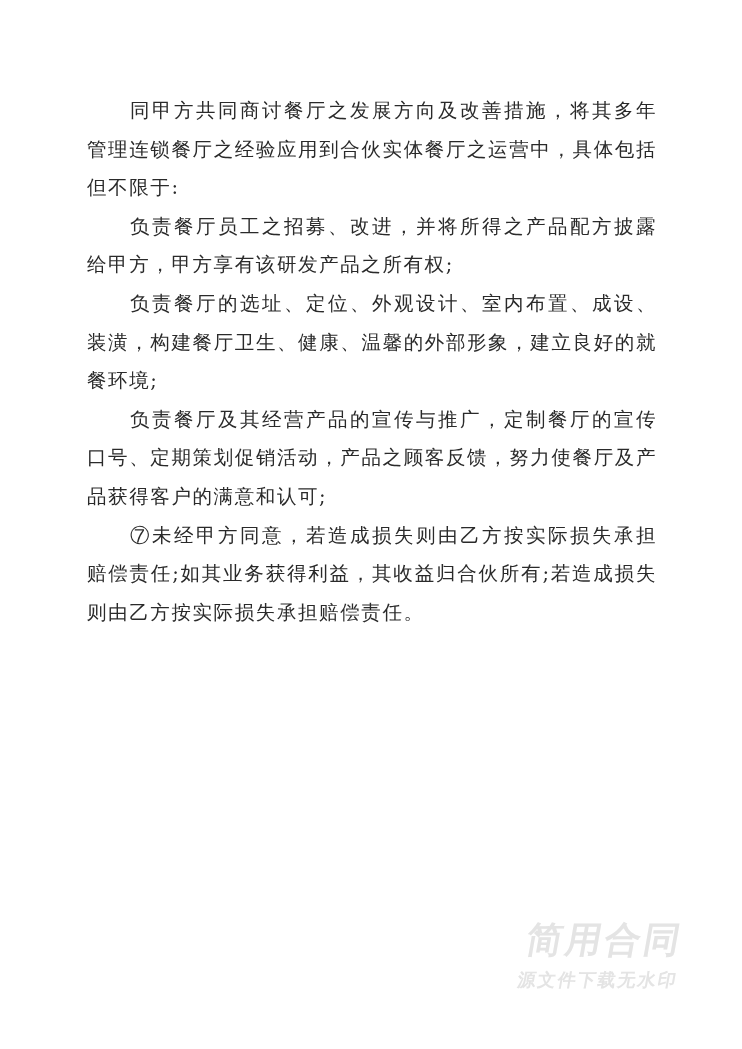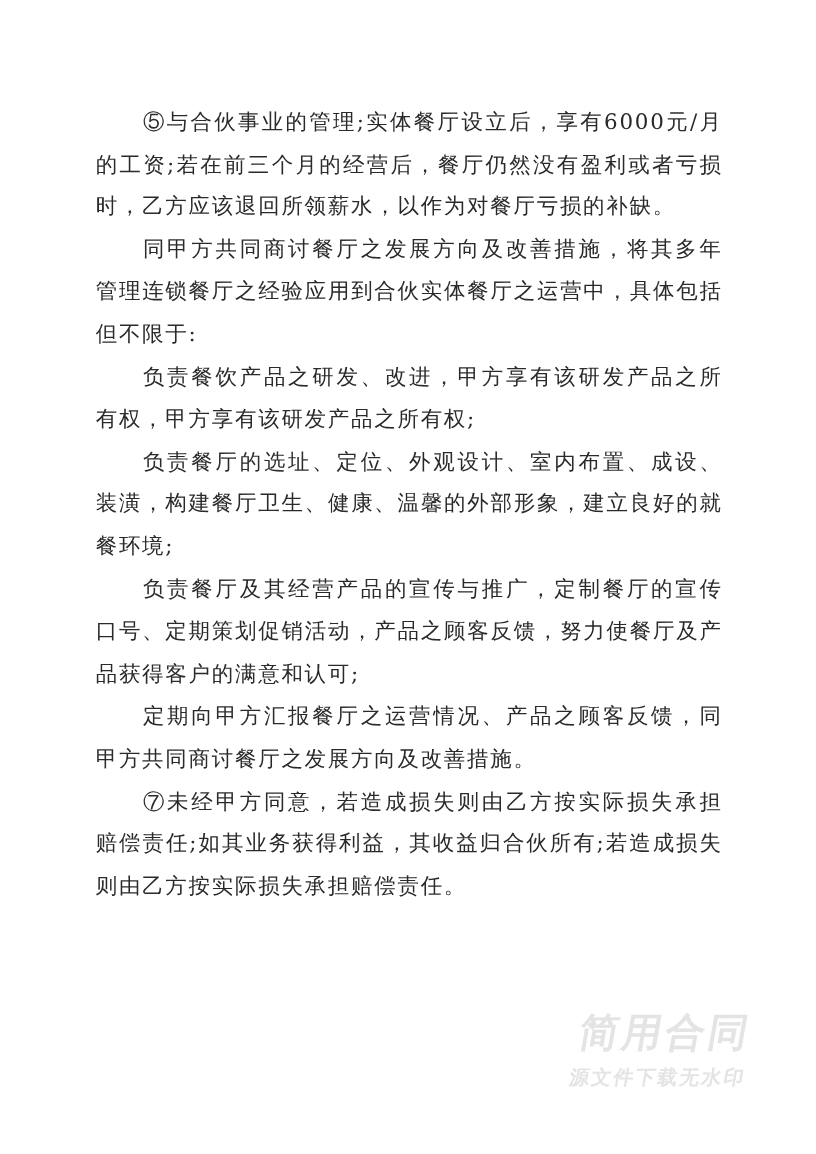--- a/index.html
+++ b/index.html
@@ -51,25 +51,23 @@
       font-weight: bold;
       letter-spacing: 2px;
       line-height: 28px;
       margin-top: 4px;
     }
   </style>
 </head>
 <body>
 
 <div class="page">
-  <p class="para">⑤与合伙事业的管理;实体餐厅设立后，享有6000元/月的工资;若在前三个月的经营后，餐厅仍然没有盈利或者亏损时，乙方应该退回所领薪水，以作为对餐厅亏损的补缺。</p>
   <p class="para">同甲方共同商讨餐厅之发展方向及改善措施，将其多年管理连锁餐厅之经验应用到合伙实体餐厅之运营中，具体包括但不限于:</p>
-  <p class="para">负责餐饮产品之研发、改进，甲方享有该研发产品之所有权，甲方享有该研发产品之所有权;</p>
+  <p class="para">负责餐厅员工之招募、改进，并将所得之产品配方披露给甲方，甲方享有该研发产品之所有权;</p>
   <p class="para">负责餐厅的选址、定位、外观设计、室内布置、成设、装潢，构建餐厅卫生、健康、温馨的外部形象，建立良好的就餐环境;</p>
   <p class="para">负责餐厅及其经营产品的宣传与推广，定制餐厅的宣传口号、定期策划促销活动，产品之顾客反馈，努力使餐厅及产品获得客户的满意和认可;</p>
-  <p class="para">定期向甲方汇报餐厅之运营情况、产品之顾客反馈，同甲方共同商讨餐厅之发展方向及改善措施。</p>
   <p class="para">⑦未经甲方同意，若造成损失则由乙方按实际损失承担赔偿责任;如其业务获得利益，其收益归合伙所有;若造成损失则由乙方按实际损失承担赔偿责任。</p>
 </div>
 
 <div class="watermark">
   <div class="wm-title">简用合同</div>
   <div class="wm-sub">源文件下载无水印</div>
 </div>
 
 </body></html>

